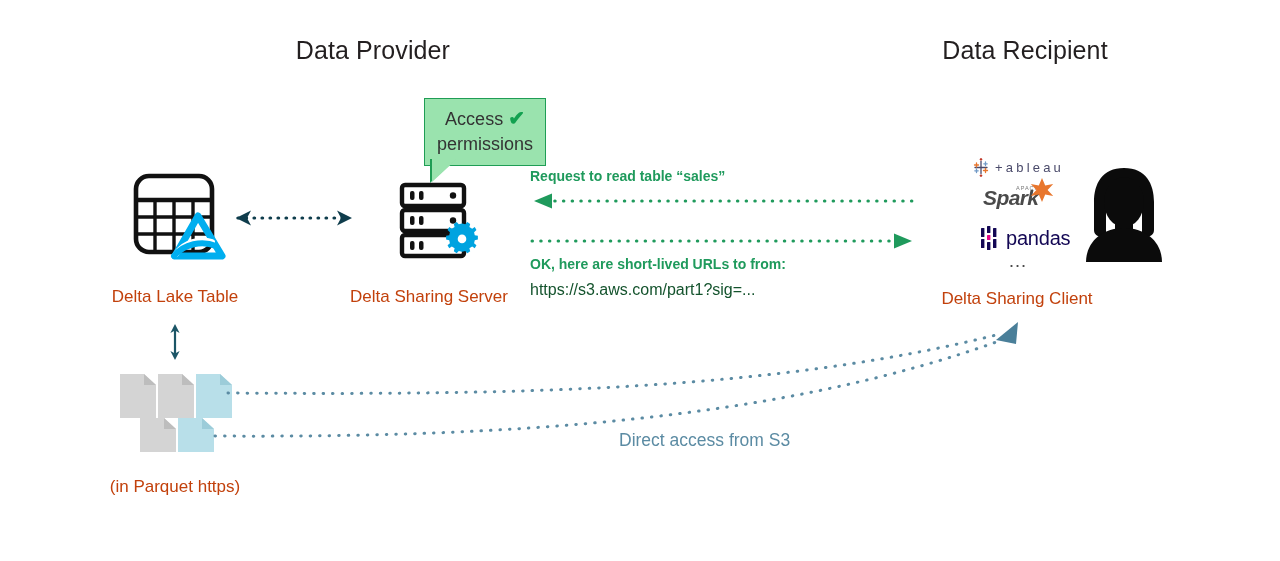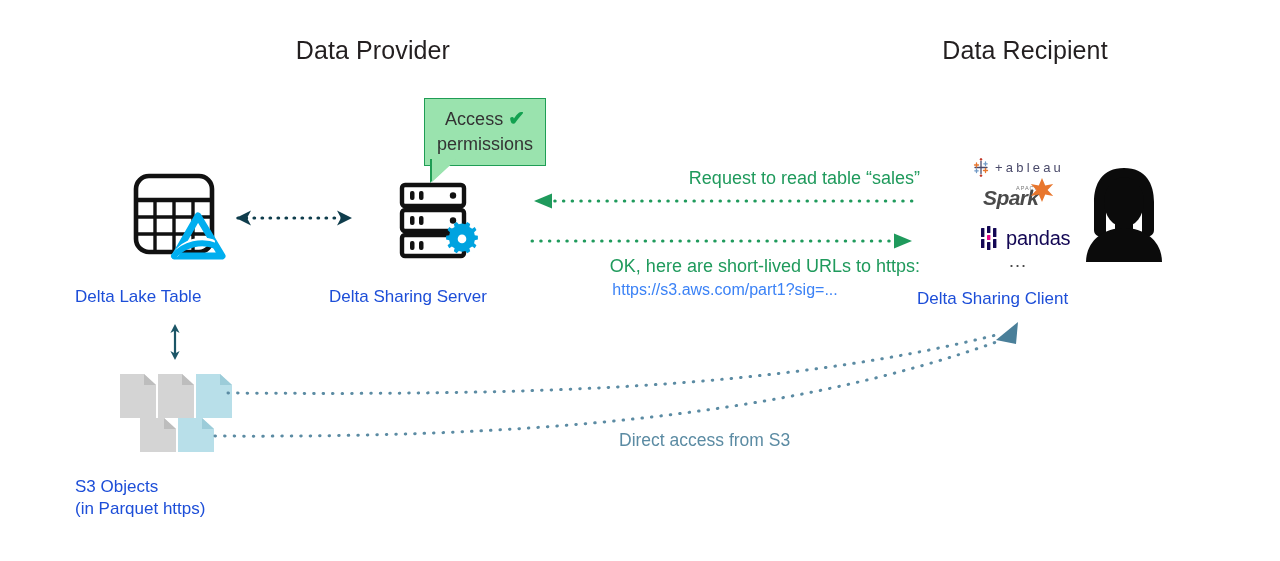--- a/index.html
+++ b/index.html
@@ -24,22 +24,22 @@
     color: #231f20;
     letter-spacing: 0.1px;
     white-space: nowrap;
     text-align: center;
     font-weight: 400;
   }
 
   
   .caption {
     font-size: 17px;
-    color: #1d4ed8;
-    text-align: left;
+    color: #c2410c;
+    text-align: center;
     white-space: nowrap;
     line-height: 22px;
     font-weight: 400;
   }
 
   
   .bubble {
     background: #9ae3ae;
     border: 1.6px solid #1f9d55;
     border-radius: 0;
@@ -60,31 +60,31 @@
   .bubble-tail {
     width: 0; height: 0;
     border-left: 0 solid transparent;
     border-right: 26px solid transparent;
     border-top: 24px solid #9ae3ae;
     filter: drop-shadow(-1.2px 1.0px 0 #1f9d55);
   }
 
   
   .msg-green {
-    font-size: 18px;
+    font-size: 14px;
     color: #1f9a5c;
     white-space: nowrap;
-    text-align: right;
-    font-weight: 400;
+    text-align: left;
+    font-weight: 700;
   }
   .msg-url {
     font-size: 16px;
-    color: #3b82f6;
-    white-space: nowrap;
-    text-align: center;
+    color: #14532d;
+    white-space: nowrap;
+    text-align: left;
     line-height: 22px;
   }
   .msg-blue {
     font-size: 17.5px;
     color: #5b8ba3;
     white-space: nowrap;
     font-weight: 400;
   }
 
   
@@ -238,21 +238,20 @@
       <path d="M46 46 L58 57 H46 Z" fill="#bdbdbd"></path>
     </g>
     <g>
       <path d="M60 46 H84 L96 57 V80 H60 Z" fill="#b8dfe9"></path>
       <path d="M84 46 L96 57 H84 Z" fill="#9cccd9"></path>
     </g>
   </svg>
 </div>
 
 <div class="abs caption" style="left:75px; top:476px; width:200px;">
-  <div>S3 Objects</div>
   <div>(in Parquet https)</div>
 </div>
 
 <div class="abs" style="left:210px; top:300px;">
   <svg width="830" height="160" viewBox="0 0 830 160">
 
     <path d="M18 93 C 300 95, 560 92, 790 34" fill="none" stroke="#5b8ba3" stroke-width="3" stroke-linecap="round" stroke-dasharray="0.5 9"></path>
 
     <path d="M5 136 C 300 138, 570 120, 792 40" fill="none" stroke="#5b8ba3" stroke-width="3" stroke-linecap="round" stroke-dasharray="0.5 9"></path>
 
@@ -271,21 +270,21 @@
   </svg>
 </div>
 
 <div class="abs" style="left:528px; top:232px;">
   <svg width="390" height="18" viewBox="0 0 390 18">
     <line x1="4" y1="9" x2="372" y2="9" stroke="#1f9a5c" stroke-width="3" stroke-linecap="round" stroke-dasharray="0.5 8.2"></line>
     <path d="M384 9 L366 1.5 L366 16.5 Z" fill="#1f9a5c"></path>
   </svg>
 </div>
 
-<div class="abs msg-green" style="left:530px; top:256px; width:390px;">OK, here are short-lived URLs to https:</div>
+<div class="abs msg-green" style="left:530px; top:256px; width:390px;">OK, here are short-lived URLs to from:</div>
 
 <div class="abs msg-url" style="left:530px; top:279px; width:390px;">
   <div>https://s3.aws.com/part1?sig=...</div>
 </div>
 
 <div class="abs logo-row" style="left:971px; top:158px;">
   <svg width="20" height="19" viewBox="0 0 20 19" style="margin-right:4px;">
     <g stroke-width="1.3" stroke-linecap="round">
       <line x1="10" y1="3.5" x2="10" y2="15.5" stroke="#4a4a6a"></line>
       <line x1="4" y1="9.5" x2="16" y2="9.5" stroke="#4a4a6a"></line>

